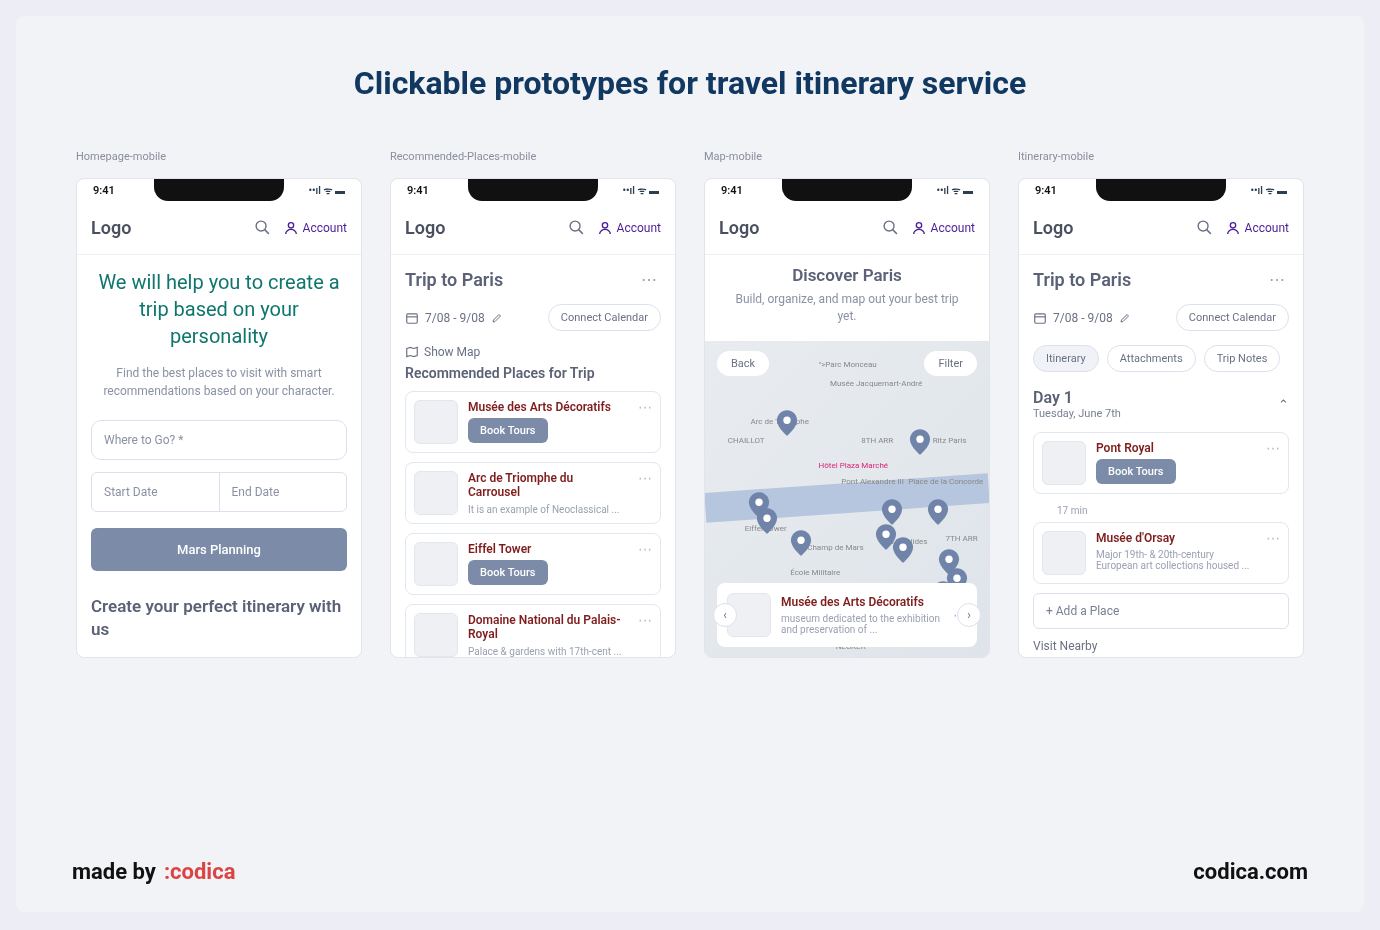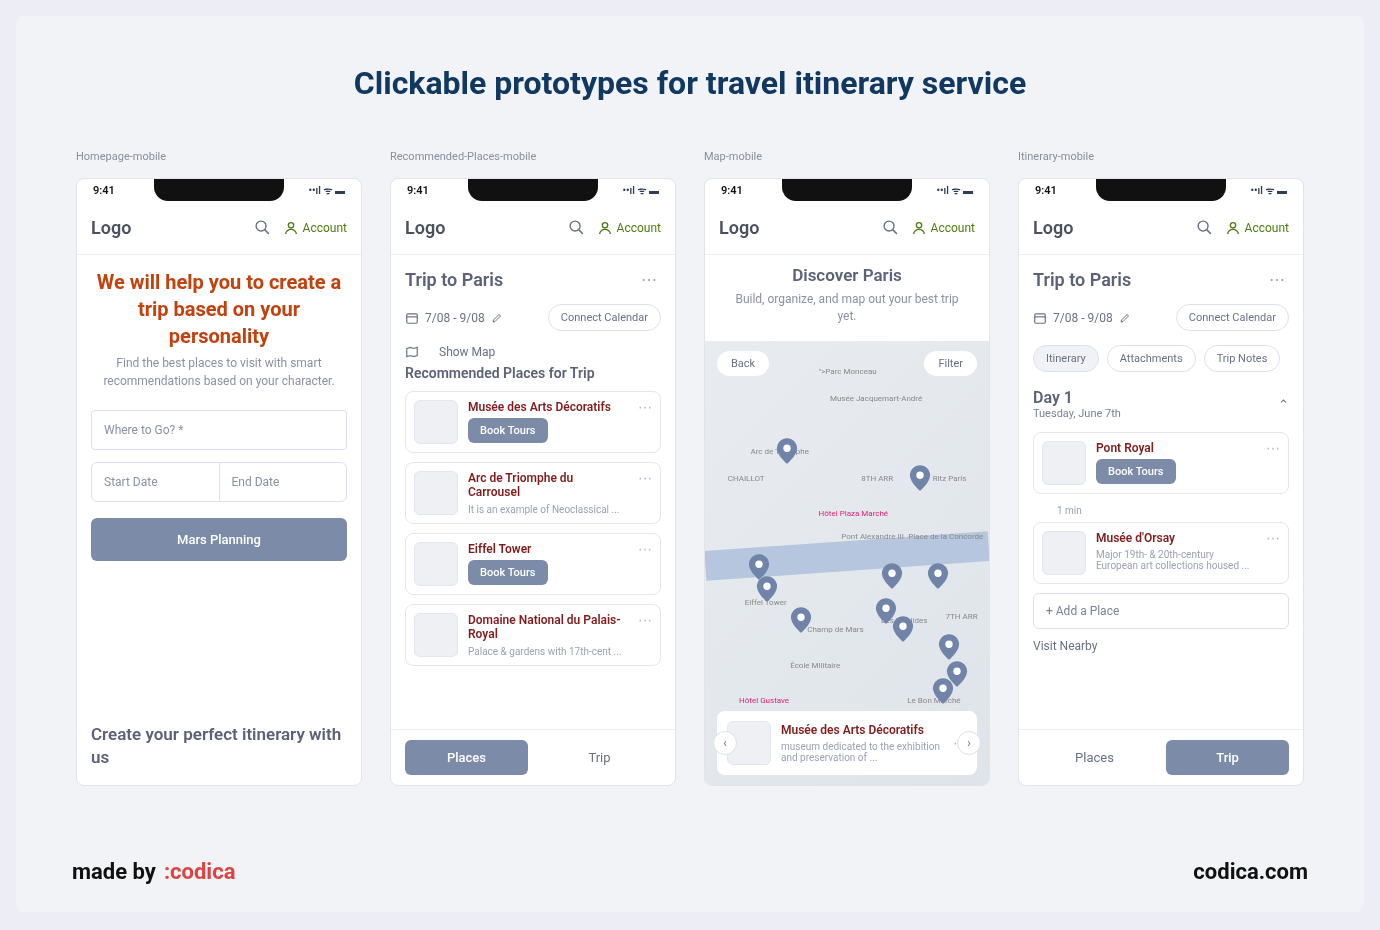--- a/index.html
+++ b/index.html
@@ -2,46 +2,46 @@
 <html><head>
 <meta charset="utf-8">
 <style>
 *{box-sizing:border-box;margin:0;padding:0;font-family:-apple-system,BlinkMacSystemFont,"Segoe UI",Roboto,sans-serif}
 body{background:#ecedf5;width:1380px;height:930px;padding:16px}
 .canvas{background:#f2f3f7;border-radius:8px;width:100%;height:896px;position:relative;padding:48px 56px 30px}
 .title{font-size:32px;font-weight:700;color:#113860;text-align:center;margin-bottom:48px}
 .screens{display:flex;gap:28px;justify-content:center}
 .screen-wrap{flex:1;max-width:286px}
 .screen-label{font-size:11px;color:#8a8e9d;margin-bottom:15px}
-.phone{background:#fff;border:1px solid #e2e4ea;border-radius:8px;height:608px;overflow:hidden;display:flex;flex-direction:column;position:relative}
+.phone{background:#fff;border:1px solid #e2e4ea;border-radius:8px;height:480px;overflow:hidden;display:flex;flex-direction:column;position:relative}
 .status-bar{height:22px;display:flex;justify-content:space-between;align-items:center;padding:0 16px;font-size:11px;font-weight:600;color:#111}
 .notch{position:absolute;top:0;left:50%;transform:translateX(-50%);width:130px;height:22px;background:#111;border-radius:0 0 14px 14px}
 .signal{display:flex;gap:2px;align-items:center;font-size:10px;color:#2c3e50}
 .app-bar{height:54px;display:flex;justify-content:space-between;align-items:center;padding:0 14px;border-bottom:1px solid #eef0f4}
 .logo{font-size:18px;font-weight:600;color:#4a5060}
 .app-bar-right{display:flex;align-items:center;gap:12px}
 .icon{width:17px;height:17px;display:inline-flex;align-items:center;justify-content:center;color:#6a7184}
-.account{font-size:12px;color:#4d7c0f;display:flex;align-items:center;gap:4px}
+.account{font-size:12px;color:#4c1d95;display:flex;align-items:center;gap:4px}
 .content{padding:14px 14px 0;flex:1;display:flex;flex-direction:column;overflow:hidden}
 .hero{text-align:center}
-.hero h2{font-size:20px;font-weight:700;color:#c2410c;line-height:1.35;margin-bottom:4px}
+.hero h2{font-size:20px;font-weight:400;color:#0f766e;line-height:1.35;margin-bottom:14px}
 .hero p{font-size:12px;color:#8b91a5;line-height:1.5;margin-bottom:20px}
-.input{border:1px solid #dbe0ec;border-radius:4px;padding:12px;font-size:12px;color:#8b91a5;background:#fff;margin-bottom:12px}
+.input{border:1px solid #dbe0ec;border-radius:10px;padding:12px;font-size:12px;color:#8b91a5;background:#fff;margin-bottom:12px}
 .date-row{display:flex;gap:0;border:1px solid #dbe0ec;border-radius:6px;overflow:hidden;margin-bottom:16px}
 .date-row .d{flex:1;padding:12px;font-size:12px;color:#8b91a5}
 .date-row .d:first-child{border-right:1px solid #dbe0ec}
 .primary-btn{background:#7b8ba8;color:#fff;border:none;border-radius:6px;padding:14px;font-size:13px;font-weight:500;cursor:pointer}
 .bottom-caption{margin-top:auto;padding:16px 0;font-size:17px;font-weight:600;color:#5b6176;line-height:1.35}
 .trip-header{display:flex;justify-content:space-between;align-items:center;margin-bottom:14px}
 .trip-title{font-size:18px;font-weight:600;color:#5b6176}
 .more{color:#9ba1b3;font-size:16px;padding:0 4px;cursor:pointer}
 .trip-meta{display:flex;justify-content:space-between;align-items:center;margin-bottom:14px}
 .date-chip{font-size:12px;color:#6a7184;display:flex;align-items:center;gap:6px}
 .pill-btn{border:1px solid #dbe0ec;background:#fff;border-radius:16px;padding:6px 12px;font-size:11px;color:#6a7184;cursor:pointer}
-.show-map{font-size:12px;color:#6a7184;display:flex;align-items:flex-end;gap:20px;margin-bottom:6px}
+.show-map{font-size:12px;color:#6a7184;display:flex;align-items:flex-end;gap:5px;margin-bottom:6px}
 .section-title{font-size:14px;font-weight:600;color:#5b6176;margin-bottom:10px}
 .card{display:flex;gap:10px;border:1px solid #e2e6ef;border-radius:8px;padding:8px;margin-bottom:9px;align-items:flex-start}
 .card-thumb{width:44px;height:44px;background:#eef0f4;border:1px solid #e2e6ef;border-radius:6px;flex-shrink:0}
 .card-body{flex:1;min-width:0}
 .card-title{font-size:12px;font-weight:600;color:#7f1d1d;margin-bottom:4px;line-height:1.2}
 .card-desc{font-size:10px;color:#9ba1b3;white-space:nowrap;overflow:hidden;text-overflow:ellipsis}
 .book-btn{background:#7b8ba8;color:#fff;border:none;border-radius:6px;padding:6px 12px;font-size:11px;font-weight:500;cursor:pointer}
 .card-more{color:#b5bac8;font-size:14px;line-height:1}
 .tabs{margin-top:auto;display:flex;gap:10px;padding:10px 14px;border-top:1px solid #eef0f4;margin-left:-14px;margin-right:-14px}
 .tab{flex:1;text-align:center;padding:10px;font-size:13px;color:#6a7184;border-radius:6px;cursor:pointer}
@@ -396,21 +396,21 @@
             <span class="chev">⌃</span>
           </div>
           <div class="card">
             <div class="card-thumb"></div>
             <div class="card-body">
               <div class="card-title">Pont Royal</div>
               <button class="book-btn">Book Tours</button>
             </div>
             <span class="card-more">⋯</span>
           </div>
-          <div class="time-chip">1 min</div>
+          <div class="time-chip">17 min</div>
           <div class="card">
             <div class="card-thumb"></div>
             <div class="card-body">
               <div class="card-title">Musée d'Orsay</div>
               <div class="card-desc" style="white-space:normal">Major 19th- &amp; 20th-century European art collections housed ...</div>
             </div>
             <span class="card-more">⋯</span>
           </div>
           <div class="add-place">+ Add a Place</div>
           <div class="visit-nearby">Visit Nearby</div>

